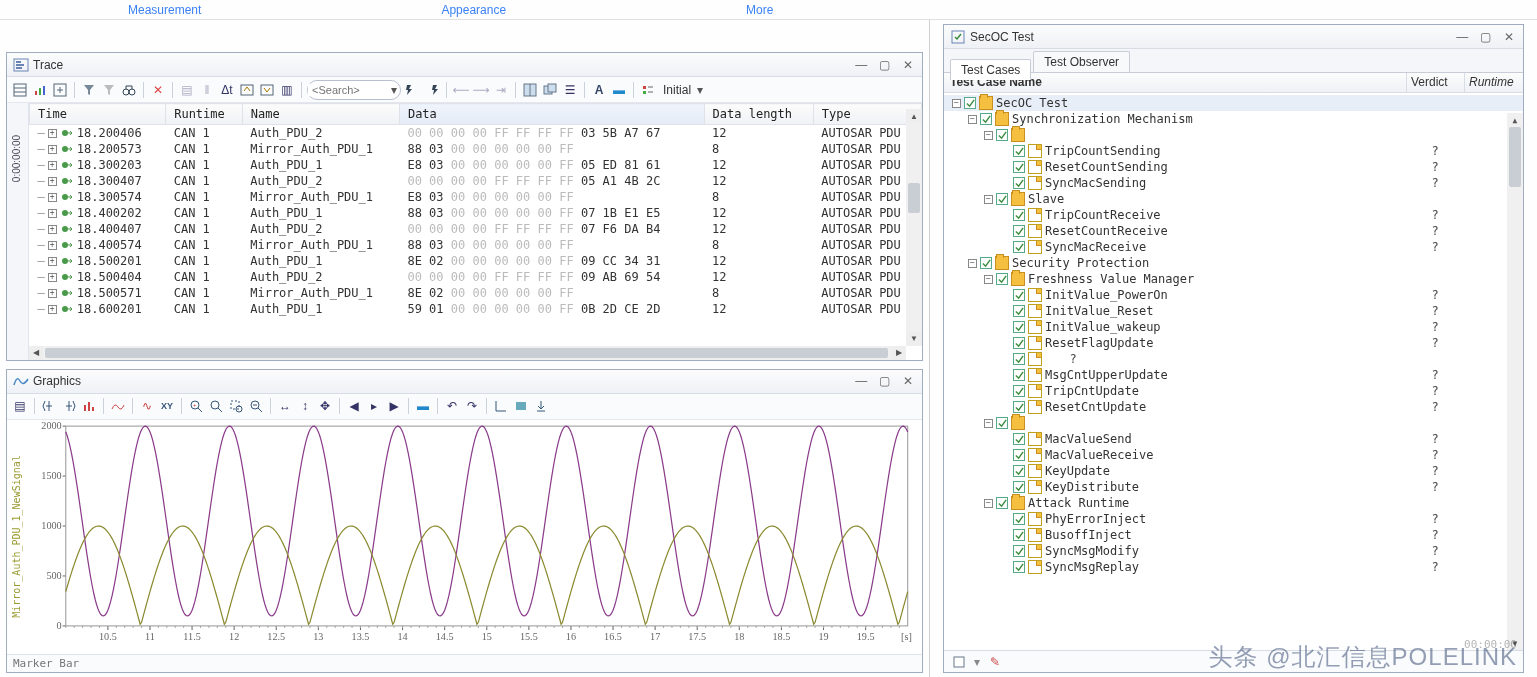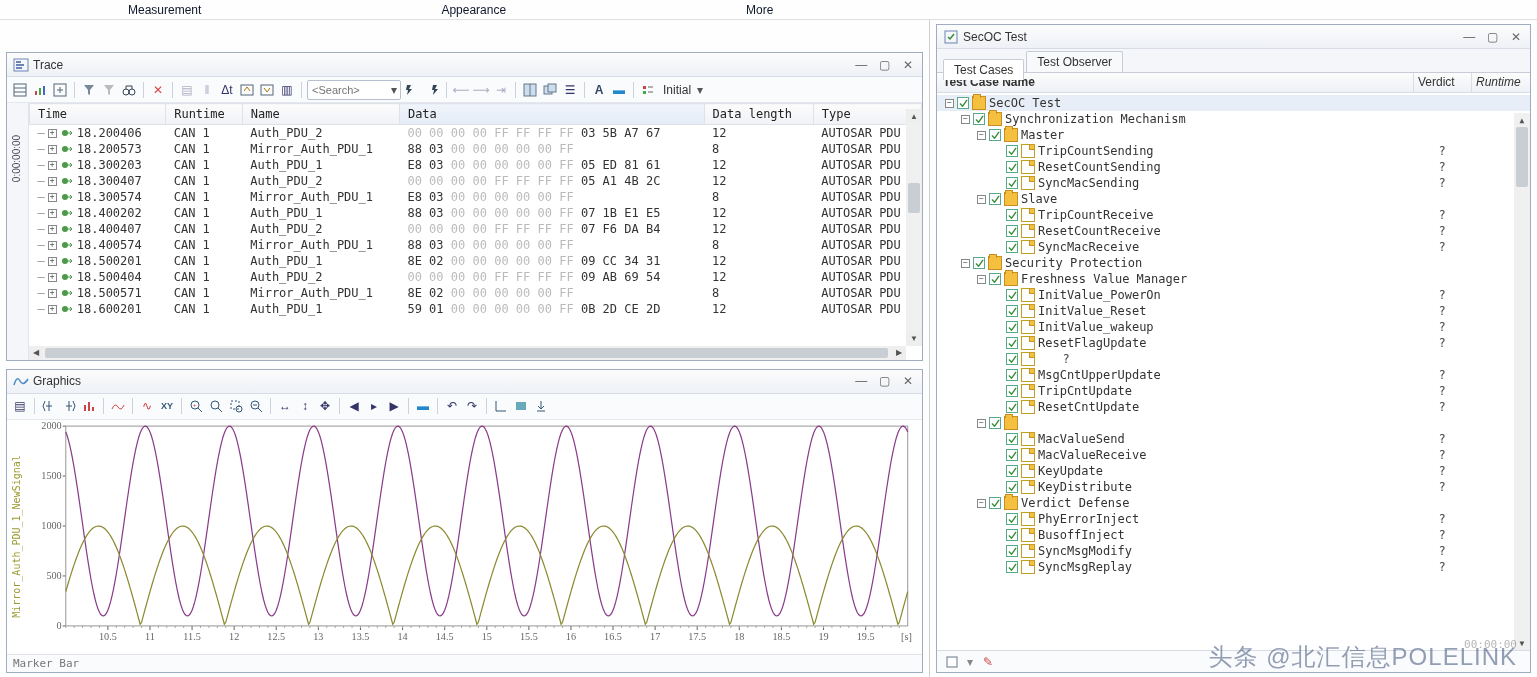--- a/index.html
+++ b/index.html
@@ -4,34 +4,34 @@
 <style>
 * { box-sizing: border-box; }
 body {
   margin: 0; padding: 0;
   font-family: "Segoe UI", "Microsoft YaHei", Tahoma, sans-serif;
   font-size: 12px; color: #333;
   background: #fefefe; width: 1537px; height: 677px;
   overflow: hidden;
 }
 .tools-row { height: 20px; display: flex; border-bottom: 1px solid #e0e0e0; padding: 0 8px; align-items: center; }
-.tools-row .tab-lbl { margin: 0 120px; color: #0f172a; }
+.tools-row .tab-lbl { margin: 0 120px; color: #3b82f6; }
 .workspace { display: flex; height: 657px; }
 .left-col { width: 930px; display: flex; flex-direction: column; border-right: 1px solid #d0d0d0; }
 .right-col { flex: 1; display: flex; flex-direction: column; }
 .panel { border: 1px solid #a0acc0; margin: 4px 6px; display: flex; flex-direction: column; background: #fff; }
 .panel-title { height: 24px; display: flex; align-items: center; padding: 0 6px; background: linear-gradient(#fcfcfc,#eef1f6); border-bottom: 1px solid #d8dde5; }
 .panel-title .icon-slot { width: 16px; height: 16px; margin-right: 4px; display: inline-block; }
 .panel-title .title-text { font-weight: 400; color: #333; flex: 1; }
 .panel-title .win-btns span { display: inline-block; width: 16px; text-align: center; color: #666; margin-left: 4px; }
 .toolbar { height: 26px; display: flex; align-items: center; padding: 2px 4px; gap: 2px; background: #fafbfd; border-bottom: 1px solid #e4e7ee; }
 .tb-btn { width: 18px; height: 18px; display: inline-flex; align-items: center; justify-content: center; color: #336; border-radius: 2px; }
 .tb-btn svg { width: 14px; height: 14px; }
 .tb-sep { width: 1px; height: 16px; background: #ccd2dc; margin: 0 3px; }
-.search-box { display: inline-flex; align-items: center; border: 1px solid #b8c0d0; border-radius: 2px; background: #fff; height: 20px; }
+.search-box { display: inline-flex; align-items: center; border: 1px solid #b8c0d0; border-radius: 10px; background: #fff; height: 20px; }
 .search-box input { border: none; outline: none; width: 80px; padding: 0 4px; font-size: 11px; color: #999; }
 .search-box .dd { padding: 0 3px; color: #555; }
 .tb-txt { padding: 0 4px; color: #333; }
 .trace-body { flex: 1; display: flex; overflow: hidden; position: relative; }
 .gutter { width: 22px; background: #f4f6fa; border-right: 1px solid #e0e4ec; position: relative; }
 .gutter-txt { transform: rotate(-90deg); transform-origin: center; position: absolute; top: 50px; left: -14px; font-size: 10px; color: #445; white-space: nowrap; }
 .trace-table { flex: 1; overflow: auto; }
 table.trace { width: 100%; border-collapse: collapse; font-family: "Consolas","SimSun","NSimSun",monospace; font-size: 12px; }
 table.trace th { text-align: left; padding: 3px 8px; background: linear-gradient(#fcfcfc,#f0f2f6); border: 1px solid #dfe2e8; font-weight: 400; color: #222; position: sticky; top: 0; }
 table.trace th.sel { background: linear-gradient(#f0f4fb,#e4ecf7); }
@@ -645,21 +645,21 @@
               <path d="M40 11.644400433909055 L41.376666666666736 15.460435638068219 L42.75333333333332 20.19284341208035 L44.13000000000006 25.789774506054385 L45.506666666666646 32.18990777169037 L46.88333333333338 39.32312200961741 L48.25999999999997 47.11126423192218 L49.636666666666706 55.469005922645266 L51.01333333333329 64.30477791485143 L52.39000000000003 73.52177364159175 L53.766666666666616 83.01900976890177 L55.14333333333335 92.69243259034826 L56.51999999999994 102.43605806120357 L57.896666666666675 112.14313298182633 L59.27333333333327 121.7073046080481 L60.650000000000006 131.02378587410251 L62.026666666666735 139.99050346163853 L63.40333333333332 148.50921613635995 L64.78000000000006 156.4865910995491 L66.15666666666664 163.83522656173454 L67.53333333333339 170.47460933499332 L68.90999999999997 176.33199695228 L70.2866666666667 181.3432146491237 L71.6633333333333 185.45335847577203 L73.04000000000002 188.61739683635818 L74.41666666666663 190.8006638644853 L75.79333333333335 191.97923922971574 L77.16999999999994 192.14021021371502 L78.54666666666668 191.28181318469709 L79.92333333333326 189.41345292014321 L81.30000000000001 186.55559956609096 L82.67666666666659 182.73956436193222 L84.05333333333333 178.0071565879196 L85.43000000000006 172.4102254939456 L86.80666666666664 166.01009222830965 L88.18333333333338 158.87687799038264 L89.55999999999997 151.0887357680778 L90.93666666666671 142.73099407735475 L92.31333333333329 133.8952220851486 L93.69000000000003 124.67822635840827 L95.06666666666662 115.18099023109829 L96.44333333333336 105.5075674096518 L97.81999999999994 95.76394193879646 L99.19666666666669 86.05686701817373 L100.57333333333341 76.49269539195095 L101.94999999999999 67.17621412589753 L103.3266666666666 58.20949653836243 L104.70333333333332 49.690783863640064 L106.08000000000006 41.71340890045096 L107.45666666666665 34.36477343826547 L108.83333333333339 27.725390665006728 L110.20999999999997 21.868003047720066 L111.5866666666667 16.856785350876294 L112.9633333333333 12.74664152422801 L114.34000000000003 9.582603163641807 L115.71666666666661 7.399336135514687 L117.09333333333335 6.220760770284244 L118.46999999999994 6.059789786284995 L119.84666666666668 6.9181868153028745 L121.22333333333326 8.786547079856774 L122.60000000000001 11.644400433908999 L123.97666666666659 15.460435638067764 L125.35333333333332 20.19284341208035 L126.73000000000006 25.789774506054357 L128.10666666666665 32.18990777169037 L129.48333333333338 39.32312200961735 L130.85999999999996 47.11126423192209 L132.2366666666667 55.46900592264524 L133.6133333333333 64.30477791485131 L134.99 73.52177364159172 L136.36666666666662 83.0190097689017 L137.74333333333334 92.69243259034819 L139.11999999999995 102.43605806120351 L140.49666666666667 112.14313298182626 L141.87333333333342 121.70730460804913 L143.25 131.0237858741025 L144.62666666666675 139.99050346163853 L146.00333333333333 148.5092161363599 L147.38000000000005 156.48659109954912 L148.75666666666666 163.83522656173452 L150.13333333333338 170.4746093349932 L151.50999999999996 176.33199695227998 L152.8866666666667 181.34321464912364 L154.2633333333333 185.45335847577203 L155.64000000000004 188.61739683635815 L157.01666666666662 190.80066386448533 L158.39333333333337 191.97923922971574 L159.76999999999992 192.14021021371502 L161.14666666666665 191.2818131846971 L162.52333333333343 189.413452920143 L163.89999999999998 186.55559956609102 L165.27666666666659 182.73956436193228 L166.6533333333333 178.00715658791967 L168.03000000000006 172.4102254939456 L169.40666666666664 166.01009222830965 L170.78333333333336 158.8768779903827 L172.15999999999997 151.08873576807784 L173.5366666666667 142.73099407735486 L174.9133333333333 133.8952220851486 L176.29000000000002 124.67822635840837 L177.6666666666666 115.18099023109824 L179.04333333333335 105.50756740965183 L180.41999999999993 95.76394193879658 L181.79666666666668 86.05686701817376 L183.1733333333334 76.4926953919509 L184.54999999999998 67.17621412589756 L185.9266666666666 58.209496538362515 L187.3033333333333 49.690783863640064 L188.68000000000006 41.7134089004509 L190.05666666666664 34.36477343826547 L191.4333333333334 27.725390665006785 L192.80999999999997 21.86800304772001 L194.1866666666667 16.85678535087638 L195.5633333333333 12.74664152422801 L196.94000000000003 9.582603163641863 L198.3166666666666 7.399336135514687 L199.69333333333336 6.220760770284244 L201.06999999999994 6.059789786284995 L202.4466666666667 6.9181868153028745 L203.8233333333334 8.78654707985703 L205.20000000000002 11.644400433908999 L206.5766666666666 15.460435638067736 L207.95333333333332 20.19284341208035 L209.33000000000007 25.789774506054385 L210.70666666666665 32.18990777169034 L212.0833333333334 39.32312200961729 L213.45999999999998 47.11126423192215 L214.8366666666667 55.469005922645124 L216.2133333333333 64.3047779148514 L217.59000000000003 73.52177364159161 L218.96666666666675 83.01900976890272 L220.34333333333336 92.69243259034816 L221.71999999999994 102.43605806120343 L223.09666666666666 112.14313298182624 L224.47333333333341 121.7073046080491 L225.85 131.02378587410243 L227.22666666666657 139.99050346163747 L228.60333333333332 148.5092161363599 L229.98000000000005 156.4865910995491 L231.35666666666663 163.8352265617345 L232.73333333333338 170.4746093349932 L234.10999999999996 176.33199695227998 L235.4866666666667 181.34321464912364 L236.8633333333333 185.453358475772 L238.24000000000004 188.61739683635815 L239.61666666666662 190.8006638644853 L240.99333333333334 191.97923922971574 L242.36999999999995 192.14021021371502 L243.74666666666667 191.2818131846971 L245.12333333333342 189.413452920143 L246.5 186.55559956609096 L247.8766666666666 182.73956436193222 L249.2533333333333 178.00715658791967 L250.63000000000005 172.41022549394552 L252.00666666666666 166.01009222830953 L253.3833333333334 158.87687799038258 L254.75999999999996 151.08873576807787 L256.1366666666667 142.73099407735458 L257.5133333333333 133.89522208514848 L258.89 124.67822635840824 L260.26666666666665 115.18099023109825 L261.6433333333334 105.50756740965151 L263.0199999999999 95.76394193879626 L264.39666666666665 86.0568670181736 L265.7733333333334 76.4926953919509 L267.15 67.17621412589756 L268.5266666666666 58.20949653836226 L269.9033333333333 49.69078386363998 L271.2800000000001 41.71340890045093 L272.65666666666664 34.36477343826553 L274.03333333333325 27.72539066500724 L275.40999999999997 21.868003047719952 L276.78666666666675 16.856785350876294 L278.1633333333333 12.74664152422801 L279.54 9.582603163641778 L280.91666666666674 7.399336135514488 L282.2933333333333 6.220760770284244 L283.66999999999996 6.059789786284995 L285.0466666666667 6.918186815302931 L286.4233333333334 8.786547079857058 L287.79999999999995 11.644400433909055 L289.17666666666673 15.46043563806819 L290.55333333333334 20.19284341208032 L291.93000000000006 25.78977450605447 L293.3066666666666 32.18990777169046 L294.6833333333334 39.32312200961738 L296.05999999999995 47.11126423192212 L297.4366666666667 55.46900592264541 L298.8133333333333 64.30477791485151 L300.19000000000005 73.52177364159175 L301.5666666666666 83.01900976890173 L302.9433333333333 92.69243259034847 L304.31999999999994 102.43605806120371 L305.69666666666666 112.14313298182638 L307.07333333333327 121.70730460804813 L308.45 131.0237858741027 L309.8266666666666 139.99050346163776 L311.2033333333333 148.50921613636 L312.58000000000004 156.48659109954906 L313.95666666666665 163.8352265617345 L315.3333333333332 170.47460933499275 L316.71 176.33199695228006 L318.0866666666667 181.3432146491237 L319.46333333333325 185.453358475772 L320.84000000000003 188.6173968363582 L322.21666666666675 190.8006638644855 L323.59333333333336 191.97923922971574 L324.9699999999999 192.14021021371502 L326.3466666666667 191.28181318469706 L327.7233333333334 189.41345292014293 L329.09999999999997 186.55559956609096 L330.4766666666666 182.73956436193222 L331.85333333333335 178.00715658791967 L333.2300000000001 172.41022549394552 L334.6066666666666 166.01009222830956 L335.9833333333334 158.8768779903826 L337.36 151.08873576807787 L338.7366666666667 142.73099407735458 L340.1133333333333 133.89522208514848 L341.49000000000007 124.67822635840827 L342.8666666666666 115.18099023109828 L344.24333333333334 105.50756740965156 L345.61999999999995 95.7639419387963 L346.99666666666667 86.05686701817362 L348.3733333333334 76.49269539195095 L349.75 67.17621412589759 L351.1266666666666 58.20949653836226 L352.50333333333333 49.69078386363998 L353.88000000000005 41.71340890045093 L355.25666666666666 34.36477343826553 L356.6333333333334 27.725390665006586 L358.00999999999993 21.868003047719952 L359.3866666666667 16.856785350876294 L360.7633333333333 12.74664152422801 L362.14 9.582603163641778 L363.5166666666666 7.399336135514659 L364.8933333333334 6.220760770284244 L366.2699999999999 6.059789786284995 L367.64666666666665 6.918186815302931 L369.0233333333334 8.786547079857058 L370.40000000000003 11.644400433909055 L371.7766666666666 15.460435638067764 L373.1533333333333 20.192843412080293 L374.5300000000001 25.78977450605447 L375.90666666666664 32.18990777169043 L377.28333333333325 39.32312200961661 L378.65999999999997 47.11126423192212 L380.03666666666675 55.46900592264538 L381.4133333333333 64.30477791485151 L382.7899999999999 73.52177364159078 L384.1666666666668 83.0190097689027 L385.54333333333335 92.69243259034845 L386.91999999999996 102.43605806120368 L388.2966666666667 112.14313298182635 L389.6733333333334 121.70730460804906 L391.05 131.0237858741027 L392.4266666666666 139.99050346163773 L393.80333333333334 148.50921613635998 L395.18000000000006 156.48659109954906 L396.5566666666667 163.83522656173446 L397.9333333333334 170.4746093349934 L399.30999999999995 176.33199695228004 L400.6866666666667 181.3432146491237 L402.0633333333333 185.453358475772 L403.44000000000005 188.6173968363582 L404.8166666666666 190.80066386448533 L406.1933333333333 191.97923922971574 L407.56999999999994 192.14021021371502 L408.94666666666666 191.28181318469706 L410.3233333333334 189.41345292014296 L411.7 186.55559956609096 L413.0766666666666 182.73956436193225 L414.4533333333333 178.0071565879197 L415.83000000000004 172.41022549394555 L417.20666666666665 166.0100922283096 L418.5833333333332 158.87687799038338 L419.9600000000001 151.0887357680768 L421.3366666666667 142.7309940773546 L422.71333333333325 133.89522208514853 L424.09000000000003 124.67822635840828 L425.46666666666675 115.18099023109733 L426.84333333333336 105.50756740965157 L428.2199999999999 95.76394193879631 L429.5966666666667 86.05686701817365 L430.9733333333334 76.49269539195095 L432.34999999999997 67.17621412589762 L433.7266666666666 58.20949653836229 L435.10333333333335 49.69078386364001 L436.4800000000001 41.71340890045096 L437.8566666666666 34.36477343826556 L439.23333333333323 27.72539066500724 L440.61 21.868003047719952 L441.9866666666667 16.856785350876322 L443.3633333333333 12.74664152422801 L444.74000000000007 9.582603163641807 L446.1166666666666 7.399336135514659 L447.49333333333334 6.220760770284244 L448.86999999999995 6.059789786284995 L450.24666666666667 6.918186815302931 L451.6233333333334 8.786547079857058 L453 11.644400433909055 L454.3766666666667 15.46043563806819 L455.75333333333333 20.192843412080293 L457.1300000000001 25.789774506054272 L458.5066666666666 32.18990777169017 L459.8833333333332 39.323122009616355 L461.26 47.11126423192209 L462.6366666666667 55.46900592264535 L464.0133333333333 64.30477791485148 L465.39 73.52177364159203 L466.7666666666668 83.01900976890266 L468.1433333333333 92.6924325903481 L469.5199999999999 102.43605806120334 L470.89666666666653 112.14313298182503 L472.2733333333334 121.70730460804936 L473.65000000000003 131.02378587410269 L475.02666666666664 139.99050346163773 L476.4033333333333 148.50921613635967 L477.78000000000003 156.48659109954903 L479.15666666666664 163.83522656173443 L480.53333333333325 170.47460933499252 L481.91000000000014 176.33199695228078 L483.28666666666675 181.34321464912384 L484.66333333333336 185.45335847577212 L486.04 188.61739683635813 L487.41666666666663 190.80066386448527 L488.79333333333335 191.97923922971574 L490.16999999999996 192.14021021371502 L491.5466666666666 191.28181318469706 L492.9233333333334 189.41345292014304 L494.3 186.55559956609108 L495.67666666666656 182.7395643619321 L497.05333333333334 178.0071565879197 L498.43000000000006 172.41022549394557 L499.8066666666667 166.0100922283096 L501.18333333333334 158.87687799038238 L502.5600000000001 151.08873576807707 L503.9366666666667 142.73099407735492 L505.3133333333333 133.89522208514884 L506.6899999999999 124.67822635840957 L508.06666666666666 115.18099023109833 L509.4433333333333 105.5075674096516 L510.81999999999994 95.76394193879634 L512.1966666666667 86.05686701817336 L513.5733333333335 76.49269539195097 L514.95 67.17621412589764 L516.3266666666666 58.2094965383626 L517.7033333333334 49.690783863640036 L519.08 41.7134089004507 L520.4566666666667 34.3647734382653 L521.8333333333334 27.72539066500684 L523.21 21.86800304772018 L524.5866666666666 16.856785350876322 L525.9633333333333 12.746641524228039 L527.3399999999999 9.582603163642176 L528.7166666666667 7.399336135514574 L530.0933333333334 6.220760770284244 L531.47 6.059789786284995 L532.8466666666667 6.9181868153028745 L534.2233333333334 8.786547079857058 L535.5999999999999 11.644400433909055 L536.9766666666666 15.460435638067764 L538.3533333333335 20.192843412080833 L539.73 25.789774506054243 L541.1066666666667 32.18990777169017 L542.4833333333331 39.32312200961687 L543.8600000000001 47.1112642319232 L545.2366666666667 55.46900592264535 L546.6133333333332 64.30477791485148 L547.9899999999999 73.52177364159073 L549.3666666666668 83.01900976890263 L550.7433333333333 92.69243259034808 L552.1199999999999 102.43605806120331 L553.4966666666668 112.14313298182762 L554.8733333333334 121.70730460804934 L556.25 131.02378587410266 L557.6266666666666 139.9905034616377 L559.0033333333332 148.5092161363591 L560.3800000000001 156.486591099549 L561.7566666666667 163.83522656173443 L563.1333333333332 170.47460933499252 L564.5100000000001 176.33199695228075 L565.8866666666667 181.34321464912384 L567.2633333333333 185.4533584757721 L568.6399999999999 188.61739683635793 L570.0166666666668 190.8006638644855 L571.3933333333333 191.97923922971574 L572.7699999999999 192.14021021371502 L574.1466666666665 191.28181318469726 L575.5233333333334 189.41345292014304 L576.9 186.55559956609088 L578.2766666666666 182.7395643619321 L579.6533333333332 178.00715658792006 L581.03 172.41022549394557 L582.4066666666666 166.01009222830962 L583.7833333333332 158.8768779903834 L585.1600000000001 151.0887357680771 L586.5366666666667 142.73099407735495 L587.9133333333333 133.89522208514887 L589.2899999999998 124.6782263584096 L590.6666666666664 115.180990231099 L592.0433333333333 105.50756740965161 L593.42 95.76394193879635 L594.7966666666669 86.05686701817271 L596.1733333333334 76.49269539195099 L597.5500000000001 67.17621412589764 L598.9266666666665 58.2094965383626 L600.3033333333332 49.6907838636412 L601.6800000000001 41.71340890045076 L603.0566666666666 34.36477343826536 L604.4333333333335 27.725390665006017 L605.8100000000002 21.86800304771944 L607.1866666666667 16.856785350876322 L608.5633333333333 12.746641524228039 L609.9399999999998 9.582603163642176 L611.3166666666665 7.399336135514915 L612.6933333333334 6.220760770284244 L614.0699999999999 6.059789786284995 L615.4466666666668 6.918186815303045 L616.8233333333335 8.786547079857058 L618.1999999999999 11.644400433909027 L619.5766666666666 15.460435638067736 L620.9533333333331 20.192843412079753 L622.33 25.789774506054215 L623.7066666666667 32.18990777169017 L625.0833333333336 39.323122009618345 L626.4600000000002 47.11126423192317 L627.8366666666667 55.46900592264532 L629.2133333333333 64.30477791485146 L630.5899999999999 73.52177364159073 L631.9666666666668 83.01900976890262 L633.3433333333334 92.69243259034806 L634.72 102.43605806120328 L636.0966666666668 112.14313298182759 L637.4733333333334 121.70730460804931 L638.85 131.02378587410266 L640.2266666666666 139.99050346163767 L641.6033333333335 148.50921613636078 L642.9800000000001 156.486591099549 L644.3566666666667 163.83522656173443 L645.7333333333332 170.4746093349925 L647.1100000000001 176.33199695228075 L648.4866666666667 181.3432146491238 L649.8633333333333 185.4533584757721 L651.2399999999999 188.61739683635793 L652.6166666666668 190.8006638644855 L653.9933333333333 191.97923922971574 L655.3699999999999 192.14021021371502 L656.7466666666668 191.28181318469697 L658.1233333333334 189.41345292014304 L659.5 186.5555995660911 L660.8766666666666 182.73956436193214 L662.2533333333332 178.00715658792006 L663.6300000000001 172.41022549394557 L665.0066666666667 166.01009222830965 L666.3833333333332 158.87687799038343 L667.7600000000001 151.08873576807713 L669.1366666666667 142.73099407735498 L670.5133333333333 133.89522208514887 L671.8899999999999 124.67822635840962 L673.2666666666668 115.18099023109707 L674.6433333333333 105.50756740965164 L676.0199999999999 95.76394193879638 L677.3966666666665 86.05686701817471 L678.7733333333334 76.49269539195102 L680.15 67.17621412589767 L681.5266666666666 58.20949653836266 L682.9033333333332 49.6907838636412 L684.28 41.71340890045076 L685.6566666666666 34.36477343826536 L687.0333333333332 27.725390665007296 L688.4100000000001 21.86800304771947 L689.7866666666667 16.85678535087635 L691.1633333333333 12.746641524228039 L692.5399999999998 9.582603163642176 L693.9166666666664 7.399336135514915 L695.2933333333333 6.220760770284244 L696.67 6.059789786284995 L698.0466666666669 6.918186815303045 L699.4233333333334 8.78654707985703 L700.8000000000001 11.644400433908999 L702.1766666666665 15.460435638067736 L703.5533333333332 20.192843412079725 L704.9300000000001 25.789774506054215 L706.3066666666666 32.189907771690145 L707.6833333333335 39.32312200961832 L709.0600000000002 47.111264231923116 L710.4366666666667 55.469005922645295 L711.8133333333333 64.30477791485143 L713.1899999999998 73.5217736415907 L714.5666666666665 83.01900976890066 L715.9433333333334 92.69243259034803 L717.3199999999999 102.43605806120327 L718.6966666666668 112.14313298182758 L720.0733333333335 121.7073046080493 L721.4499999999999 131.02378587410263 L722.8266666666666 139.99050346163764 L724.2033333333331 148.50921613635907 L725.5799999999998 156.4865910995474 L726.9566666666667 163.8352265617344 L728.3333333333336 170.47460933499377 L729.7100000000002 176.33199695228072 L731.0866666666667 181.3432146491238 L732.4633333333333 185.4533584757721 L733.8399999999999 188.61739683635793 L735.2166666666665 190.80066386448513 L736.5933333333334 191.97923922971574 L737.97 192.14021021371502 L739.3466666666668 191.28181318469697 L740.7233333333334 189.41345292014304 L742.1 186.55559956609088 L743.4766666666666 182.73956436193214 L744.8533333333332 178.0071565879201 L746.2300000000001 172.4102254939456 L747.6066666666667 166.01009222830965 L748.9833333333332 158.87687799038346 L750.3600000000001 151.08873576807713 L751.7366666666667 142.73099407735498 L753.1133333333333 133.8952220851489 L754.4899999999999 124.67822635840965 L755.8666666666668 115.1809902310971 L757.2433333333333 105.50756740965166 L758.6199999999999 95.76394193879642 L759.9966666666668 86.05686701817275 L761.3733333333334 76.49269539195103 L762.75 67.1762141258977 L764.1266666666666 58.20949653836266 L765.5033333333332 49.69078386364123 L766.8800000000001 41.71340890045076 L768.2566666666667 34.36477343826539 L769.6333333333332 27.725390665007325 L771.0100000000001 21.86800304771947 L772.3866666666667 16.85678535087638 L773.7633333333333 12.746641524228039 L775.1399999999999 9.582603163642176 L776.5166666666668 7.399336135514574 L777.8933333333333 6.220760770284244 L779.2699999999999 6.059789786284995 L780.6466666666668 6.918186815303045 L782.0233333333334 8.78654707985703 L783.4 11.644400433908999 L784.7766666666666 15.460435638067736 L786.1533333333332 20.192843412079725 L787.53 25.789774506054215 L788.9066666666666 32.189907771690116 L790.2833333333335 39.32312200961832 L791.6600000000001 47.111264231923116 L793.0366666666667 55.469005922645295 L794.4133333333333 64.3047779148514 L795.7899999999998 73.52177364159067 L797.1666666666664 83.01900976890063 L798.5433333333333 92.69243259034802 L799.9200000000002 102.4360580612059 L801.2966666666669 112.14313298182755 L802.6733333333334 121.70730460804927 L804.0500000000001 131.0237858741026 L805.4266666666665 139.99050346163762 L806.8033333333332 148.50921613635904 L808.1800000000001 156.48659109954895 L809.5566666666666 163.83522656173437 L810.9333333333335 170.47460933499374 L812.3100000000002 176.33199695228072 L813.6866666666667 181.3432146491238 L815.0633333333333 185.45335847577206 L816.4399999999998 188.6173968363579 L817.8166666666665 190.80066386448513 L819.1933333333334 191.97923922971574 L820.5699999999999 192.14021021371502 L821.9466666666668 191.281813184697 L823.3233333333335 189.41345292014304 L824.6999999999999 186.5555995660911 L826.0766666666666 182.73956436193214 L827.4533333333331 178.00715658792012 L828.8299999999998 172.41022549394683 L830.2066666666667 166.01009222830965 L831.5833333333336 158.87687799038196 L832.9600000000002 151.08873576807716 L834.3366666666667 142.730994077355 L835.7133333333333 133.89522208514893 L837.0899999999999 124.67822635840966 L838.4666666666665 115.18099023109906 L839.8433333333334 105.50756740965168 L841.22 95.76394193879642 L842.5966666666668 86.0568670181728 L843.9733333333334 76.49269539195106 L845.35 67.17621412589773 L846.7266666666666 58.20949653836266 L848.1033333333332 49.69078386364126 L849.4800000000001 41.71340890045079 L850.8566666666667 34.36477343826539 L852.2333333333332 27.725390665007325 L853.6100000000001 21.868003047719498 L854.9866666666667 16.85678535087638 L856.3633333333333 12.746641524228039 L857.7399999999999 9.582603163642176 L859.1166666666668 7.399336135514574 L860.4933333333333 6.220760770284244 L861.8699999999999 6.059789786284995 L863.2466666666668 6.918186815303045 L864.6233333333334 8.78654707985703 L866 11.644400433908999 " stroke="#8a3b8a" fill="none" stroke-width="1.2"></path>
               <path d="M40 168.39601486936579 L41.376666666666736 163.62409698194608 L42.75333333333332 158.9573647772231 L44.13000000000006 154.40860944378835 L45.506666666666646 149.99029880383162 L46.88333333333338 145.71454313970315 L48.25999999999997 141.59306200047507 L49.636666666666706 137.63715207946848 L51.01333333333329 133.85765625080575 L52.39000000000003 130.26493384984292 L53.766666666666616 126.86883227895477 L55.14333333333335 123.6786600164862 L56.51999999999994 120.70316110286316 L57.896666666666675 117.9504911737829 L59.27333333333327 115.42819510618584 L60.650000000000006 113.14318633827008 L62.026666666666735 111.10172792023977 L63.40333333333332 109.30941534771887 L64.78000000000006 107.77116122488613 L66.15666666666664 106.49118179936985 L67.53333333333339 105.47298540580483 L68.90999999999997 104.71936284973208 L70.2866666666667 104.23237975819396 L71.6633333333333 104.01337091799469 L73.04000000000002 104.06293661714211 L74.41666666666663 104.38094099950013 L75.79333333333335 104.96651243716096 L77.16999999999994 105.81804591951642 L78.54666666666668 106.93320745248096 L79.92333333333326 108.30894045580636 L81.30000000000001 109.94147414095687 L82.67666666666659 111.82633384657713 L84.05333333333333 113.95835330322949 L85.43000000000006 116.33168879377786 L86.80666666666664 118.9398351706109 L88.18333333333338 121.77564368580038 L89.55999999999997 124.83134158532006 L90.93666666666671 128.09855341362706 L92.31333333333329 131.5683239702004 L93.69000000000003 135.23114285512602 L95.06666666666662 139.07697053643895 L96.44333333333336 143.09526586778577 L97.81999999999994 147.27501498097072 L99.19666666666669 151.60476147420619 L100.57333333333341 156.0726378133108 L101.94999999999999 160.66639785979683 L103.3266666666666 165.37345043668572 L104.70333333333332 170.18089384004787 L106.08000000000006 175.07555120167552 L107.45666666666665 180.04400660596338 L108.83333333333339 185.0726418620024 L110.20999999999997 190.1476738300909 L111.5866666666667 195.25519220036662 L112.9633333333333 200.38119761999468 L114.34000000000003 198.48835993557464 L115.71666666666661 193.36754265247 L117.09333333333335 188.27038633491966 L118.46999999999994 183.21086193409207 L119.84666666666668 178.20283725468568 L121.22333333333326 173.26003894424414 L122.60000000000001 168.39601486936579 L123.97666666666659 163.6240969819466 L125.35333333333332 158.9573647772231 L126.73000000000006 154.40860944378835 L128.10666666666665 149.99029880383162 L129.48333333333338 145.71454313970315 L130.85999999999996 141.59306200047507 L132.2366666666667 137.63715207946845 L133.6133333333333 133.85765625080575 L134.99 130.26493384984292 L136.36666666666662 126.86883227895477 L137.74333333333334 123.67866001648623 L139.11999999999995 120.70316110286316 L140.49666666666667 117.95049117378291 L141.87333333333342 115.42819510618558 L143.25 113.1431863382701 L144.62666666666675 111.1017279202398 L146.00333333333333 109.30941534771888 L147.38000000000005 107.77116122488613 L148.75666666666666 106.49118179936987 L150.13333333333338 105.47298540580485 L151.50999999999996 104.71936284973208 L152.8866666666667 104.23237975819396 L154.2633333333333 104.01337091799469 L155.64000000000004 104.06293661714211 L157.01666666666662 104.38094099950013 L158.39333333333337 104.96651243716096 L159.76999999999992 105.81804591951642 L161.14666666666665 106.93320745248094 L162.52333333333343 108.3089404558065 L163.89999999999998 109.94147414095684 L165.27666666666659 111.8263338465771 L166.6533333333333 113.95835330322946 L168.03000000000006 116.33168879377784 L169.40666666666664 118.93983517061089 L170.78333333333336 121.77564368580032 L172.15999999999997 124.83134158532005 L173.5366666666667 128.09855341362703 L174.9133333333333 131.56832397020037 L176.29000000000002 135.23114285512594 L177.6666666666666 139.07697053643895 L179.04333333333335 143.09526586778574 L180.41999999999993 147.27501498097064 L181.79666666666668 151.60476147420616 L183.1733333333334 156.0726378133108 L184.54999999999998 160.66639785979677 L185.9266666666666 165.37345043668563 L187.3033333333333 170.18089384004782 L188.68000000000006 175.0755512016755 L190.05666666666664 180.04400660596332 L191.4333333333334 185.0726418620023 L192.80999999999997 190.14767383009087 L194.1866666666667 195.2551922003665 L195.5633333333333 200.38119761999468 L196.94000000000003 198.48835993557472 L198.3166666666666 193.36754265247004 L199.69333333333336 188.27038633491972 L201.06999999999994 183.21086193409218 L202.4466666666667 178.2028372546857 L203.8233333333334 173.26003894424366 L205.20000000000002 168.3960148693658 L206.5766666666666 163.62409698194668 L207.95333333333332 158.95736477722312 L209.33000000000007 154.40860944378835 L210.70666666666665 149.99029880383165 L212.0833333333334 145.71454313970324 L213.45999999999998 141.5930620004751 L214.8366666666667 137.63715207946854 L216.2133333333333 133.85765625080577 L217.59000000000003 130.26493384984298 L218.96666666666675 126.86883227895444 L220.34333333333336 123.67866001648623 L221.71999999999994 120.70316110286322 L223.09666666666666 117.95049117378292 L224.47333333333341 115.4281951061856 L225.85 113.14318633827011 L227.22666666666657 111.10172792024001 L228.60333333333332 109.30941534771888 L229.98000000000005 107.77116122488613 L231.35666666666663 106.49118179936987 L232.73333333333338 105.47298540580485 L234.10999999999996 104.71936284973208 L235.4866666666667 104.23237975819396 L236.8633333333333 104.01337091799469 L238.24000000000004 104.06293661714211 L239.61666666666662 104.38094099950013 L240.99333333333334 104.96651243716094 L242.36999999999995 105.81804591951641 L243.74666666666667 106.93320745248096 L245.12333333333342 108.3089404558065 L246.5 109.94147414095684 L247.8766666666666 111.8263338465771 L249.2533333333333 113.95835330322949 L250.63000000000005 116.33168879377784 L252.00666666666666 118.93983517061089 L253.3833333333334 121.7756436858003 L254.75999999999996 124.83134158531999 L256.1366666666667 128.0985534136271 L257.5133333333333 131.56832397020037 L258.89 135.23114285512594 L260.26666666666665 139.07697053643886 L261.6433333333334 143.0952658677858 L263.0199999999999 147.2750149809707 L264.39666666666665 151.60476147420613 L265.7733333333334 156.07263781331068 L267.15 160.6663978597967 L268.5266666666666 165.3734504366857 L269.9033333333333 170.18089384004782 L271.2800000000001 175.0755512016754 L272.65666666666664 180.0440066059632 L274.03333333333325 185.07264186200186 L275.40999999999997 190.14767383009087 L276.78666666666675 195.2551922003665 L278.1633333333333 200.38119761999457 L279.54 198.48835993557464 L280.91666666666674 193.36754265246952 L282.2933333333333 188.27038633491975 L283.66999999999996 183.21086193409218 L285.0466666666667 178.20283725468565 L286.4233333333334 173.26003894424366 L287.79999999999995 168.39601486936584 L289.17666666666673 163.6240969819462 L290.55333333333334 158.95736477722323 L291.93000000000006 154.40860944378835 L293.3066666666666 149.99029880383168 L294.6833333333334 145.71454313970324 L296.05999999999995 141.5930620004752 L297.4366666666667 137.63715207946848 L298.8133333333333 133.8576562508058 L300.19000000000005 130.264933849843 L301.5666666666666 126.86883227895484 L302.9433333333333 123.67866001648619 L304.31999999999994 120.70316110286318 L305.69666666666666 117.95049117378294 L307.07333333333327 115.42819510618588 L308.45 113.14318633827008 L309.8266666666666 111.10172792023998 L311.2033333333333 109.30941534771888 L312.58000000000004 107.77116122488617 L313.95666666666665 106.4911817993699 L315.3333333333332 105.47298540580492 L316.71 104.71936284973208 L318.0866666666667 104.23237975819396 L319.46333333333325 104.01337091799469 L320.84000000000003 104.06293661714211 L322.21666666666675 104.38094099950017 L323.59333333333336 104.96651243716094 L324.9699999999999 105.81804591951641 L326.3466666666667 106.93320745248096 L327.7233333333334 108.3089404558065 L329.09999999999997 109.94147414095684 L330.4766666666666 111.8263338465771 L331.85333333333335 113.95835330322942 L333.2300000000001 116.33168879377784 L334.6066666666666 118.93983517061089 L335.9833333333334 121.77564368580029 L337.36 124.83134158531999 L338.7366666666667 128.09855341362706 L340.1133333333333 131.56832397020037 L341.49000000000007 135.23114285512594 L342.8666666666666 139.07697053643886 L344.24333333333334 143.0952658677858 L345.61999999999995 147.2750149809707 L346.99666666666667 151.60476147420613 L348.3733333333334 156.07263781331068 L349.75 160.6663978597967 L351.1266666666666 165.3734504366857 L352.50333333333333 170.1808938400478 L353.88000000000005 175.07555120167538 L355.25666666666666 180.0440066059632 L356.6333333333334 185.07264186200237 L358.00999999999993 190.14767383009087 L359.3866666666667 195.25519220036648 L360.7633333333333 200.38119761999457 L362.14 198.48835993557466 L363.5166666666666 193.36754265247004 L364.8933333333334 188.27038633491975 L366.2699999999999 183.2108619340922 L367.64666666666665 178.20283725468565 L369.0233333333334 173.2600389442437 L370.40000000000003 168.39601486936584 L371.7766666666666 163.6240969819467 L373.1533333333333 158.95736477722323 L374.5300000000001 154.40860944378835 L375.90666666666664 149.99029880383168 L377.28333333333325 145.71454313970366 L378.65999999999997 141.5930620004752 L380.03666666666675 137.63715207946848 L381.4133333333333 133.8576562508058 L382.7899999999999 130.26493384984337 L384.1666666666668 126.86883227895451 L385.54333333333335 123.6786600164862 L386.91999999999996 120.70316110286319 L388.2966666666667 117.95049117378294 L389.6733333333334 115.42819510618564 L391.05 113.14318633827008 L392.4266666666666 111.10172792024 L393.80333333333334 109.30941534771888 L395.18000000000006 107.77116122488617 L396.5566666666667 106.4911817993699 L397.9333333333334 105.47298540580483 L399.30999999999995 104.71936284973208 L400.6866666666667 104.23237975819396 L402.0633333333333 104.01337091799469 L403.44000000000005 104.06293661714211 L404.8166666666666 104.38094099950011 L406.1933333333333 104.96651243716094 L407.56999999999994 105.81804591951641 L408.94666666666666 106.93320745248096 L410.3233333333334 108.3089404558065 L411.7 109.94147414095684 L413.0766666666666 111.8263338465771 L414.4533333333333 113.9583533032294 L415.83000000000004 116.33168879377784 L417.20666666666665 118.93983517061089 L418.5833333333332 121.77564368579999 L419.9600000000001 124.83134158532042 L421.3366666666667 128.09855341362706 L422.71333333333325 131.56832397020037 L424.09000000000003 135.23114285512594 L425.46666666666675 139.07697053643926 L426.84333333333336 143.09526586778577 L428.2199999999999 147.2750149809707 L429.5966666666667 151.6047614742061 L430.9733333333334 156.07263781331068 L432.34999999999997 160.6663978597967 L433.7266666666666 165.37345043668566 L435.10333333333335 170.1808938400478 L436.4800000000001 175.07555120167538 L437.8566666666666 180.0440066059632 L439.23333333333323 185.07264186200183 L440.61 190.14767383009084 L441.9866666666667 195.25519220036648 L443.3633333333333 200.38119761999454 L444.74000000000007 198.48835993557466 L446.1166666666666 193.36754265247006 L447.49333333333334 188.27038633491975 L448.86999999999995 183.2108619340922 L450.24666666666667 178.20283725468568 L451.6233333333334 173.26003894424355 L453 168.3960148693657 L454.3766666666667 163.62409698194622 L455.75333333333333 158.95736477722323 L457.1300000000001 154.40860944378838 L458.5066666666666 149.9902988038317 L459.8833333333332 145.7145431397037 L461.26 141.59306200047507 L462.6366666666667 137.63715207946836 L464.0133333333333 133.8576562508057 L465.39 130.26493384984278 L466.7666666666668 126.86883227895441 L468.1433333333333 123.6786600164862 L469.5199999999999 120.70316110286319 L470.89666666666653 117.9504911737832 L472.2733333333334 115.42819510618548 L473.65000000000003 113.14318633827001 L475.02666666666664 111.10172792023992 L476.4033333333333 109.30941534771888 L477.78000000000003 107.77116122488613 L479.15666666666664 106.49118179936985 L480.53333333333325 105.47298540580493 L481.91000000000014 104.71936284973198 L483.28666666666675 104.23237975819393 L484.66333333333336 104.01337091799469 L486.04 104.06293661714211 L487.41666666666663 104.38094099950011 L488.79333333333335 104.96651243716096 L490.16999999999996 105.81804591951644 L491.5466666666666 106.933207452481 L492.9233333333334 108.30894045580649 L494.3 109.94147414095684 L495.67666666666656 111.82633384657723 L497.05333333333334 113.95835330322947 L498.43000000000006 116.33168879377791 L499.8066666666667 118.93983517061098 L501.18333333333334 121.77564368580049 L502.5600000000001 124.8313415853204 L503.9366666666667 128.09855341362706 L505.3133333333333 131.56832397020037 L506.6899999999999 135.23114285512554 L508.06666666666666 139.07697053643898 L509.4433333333333 143.0952658677859 L510.81999999999994 147.2750149809708 L512.1966666666667 151.6047614742064 L513.5733333333335 156.07263781331082 L514.95 160.66639785979683 L516.3266666666666 165.37345043668566 L517.7033333333334 170.18089384004793 L519.08 175.0755512016757 L520.4566666666667 180.04400660596352 L521.8333333333334 185.07264186200234 L523.21 190.14767383009084 L524.5866666666666 195.25519220036665 L525.9633333333333 200.3811976199947 L527.3399999999999 198.4883599355752 L528.7166666666667 193.36754265246955 L530.0933333333334 188.27038633491944 L531.47 183.2108619340919 L532.8466666666667 178.20283725468568 L534.2233333333334 173.26003894424355 L535.5999999999999 168.3960148693657 L536.9766666666666 163.62409698194654 L538.3533333333335 158.95736477722264 L539.73 154.40860944378838 L541.1066666666667 149.9902988038317 L542.4833333333331 145.7145431397034 L543.8600000000001 141.59306200047453 L545.2366666666667 137.63715207946836 L546.6133333333332 133.8576562508057 L547.9899999999999 130.26493384984326 L549.3666666666668 126.86883227895443 L550.7433333333333 123.6786600164862 L552.1199999999999 120.70316110286319 L553.4966666666668 117.9504911737825 L554.8733333333334 115.42819510618548 L556.25 113.14318633827001 L557.6266666666666 111.10172792023994 L559.0033333333332 109.30941534771901 L560.3800000000001 107.77116122488613 L561.7566666666667 106.49118179936985 L563.1333333333332 105.47298540580493 L564.5100000000001 104.71936284973198 L565.8866666666667 104.23237975819393 L567.2633333333333 104.01337091799469 L568.6399999999999 104.06293661714211 L570.0166666666668 104.38094099950017 L571.3933333333333 104.96651243716096 L572.7699999999999 105.81804591951644 L574.1466666666665 106.93320745248081 L575.5233333333334 108.30894045580649 L576.9 109.94147414095694 L578.2766666666666 111.82633384657723 L579.6533333333332 113.95835330322932 L581.03 116.3316887937779 L582.4066666666666 118.93983517061098 L583.7833333333332 121.77564368580008 L585.1600000000001 124.8313415853204 L586.5366666666667 128.09855341362703 L587.9133333333333 131.56832397020037 L589.2899999999998 135.23114285512554 L590.6666666666664 139.0769705364387 L592.0433333333333 143.09526586778588 L593.42 147.2750149809708 L594.7966666666669 151.60476147420667 L596.1733333333334 156.0726378133108 L597.5500000000001 160.6663978597968 L598.9266666666665 165.37345043668563 L600.3033333333332 170.18089384004728 L601.6800000000001 175.0755512016757 L603.0566666666666 180.04400660596352 L604.4333333333335 185.07264186200302 L605.8100000000002 190.14767383009152 L607.1866666666667 195.25519220036662 L608.5633333333333 200.3811976199947 L609.9399999999998 198.4883599355752 L611.3166666666665 193.3675426524706 L612.6933333333334 188.27038633491944 L614.0699999999999 183.2108619340919 L615.4466666666668 178.20283725468502 L616.8233333333335 173.26003894424355 L618.1999999999999 168.3960148693657 L619.5766666666666 163.62409698194656 L620.9533333333331 158.95736477722357 L622.33 154.4086094437884 L623.7066666666667 149.9902988038317 L625.0833333333336 145.71454313970258 L626.4600000000002 141.59306200047453 L627.8366666666667 137.63715207946836 L629.2133333333333 133.8576562508057 L630.5899999999999 130.26493384984326 L631.9666666666668 126.86883227895443 L633.3433333333334 123.67866001648622 L634.72 120.70316110286319 L636.0966666666668 117.95049117378251 L637.4733333333334 115.4281951061855 L638.85 113.14318633827003 L640.2266666666666 111.10172792023994 L641.6033333333335 109.30941534771867 L642.9800000000001 107.77116122488613 L644.3566666666667 106.49118179936985 L645.7333333333332 105.47298540580493 L647.1100000000001 104.71936284973198 L648.4866666666667 104.23237975819393 L649.8633333333333 104.01337091799469 L651.2399999999999 104.06293661714211 L652.6166666666668 104.38094099950017 L653.9933333333333 104.96651243716096 L655.3699999999999 105.81804591951642 L656.7466666666668 106.93320745248107 L658.1233333333334 108.30894045580649 L659.5 109.94147414095683 L660.8766666666666 111.82633384657721 L662.2533333333332 113.95835330322932 L663.6300000000001 116.3316887937779 L665.0066666666667 118.93983517061095 L666.3833333333332 121.77564368580008 L667.7600000000001 124.83134158532039 L669.1366666666667 128.09855341362703 L670.5133333333333 131.56832397020034 L671.8899999999999 135.2311428551255 L673.2666666666668 139.0769705364395 L674.6433333333333 143.09526586778588 L676.0199999999999 147.2750149809708 L677.3966666666665 151.6047614742058 L678.7733333333334 156.0726378133108 L680.15 160.6663978597968 L681.5266666666666 165.37345043668563 L682.9033333333332 170.18089384004725 L684.28 175.0755512016757 L685.6566666666666 180.0440066059635 L687.0333333333332 185.07264186200197 L688.4100000000001 190.1476738300915 L689.7866666666667 195.25519220036662 L691.1633333333333 200.38119761999468 L692.5399999999998 198.48835993557523 L693.9166666666664 193.3675426524706 L695.2933333333333 188.27038633491946 L696.67 183.2108619340919 L698.0466666666669 178.20283725468502 L699.4233333333334 173.26003894424358 L700.8000000000001 168.39601486936573 L702.1766666666665 163.6240969819466 L703.5533333333332 158.95736477722357 L704.9300000000001 154.4086094437884 L706.3066666666666 149.99029880383173 L707.6833333333335 145.71454313970258 L709.0600000000002 141.59306200047453 L710.4366666666667 137.6371520794684 L711.8133333333333 133.8576562508057 L713.1899999999998 130.2649338498433 L714.5666666666665 126.86883227895511 L715.9433333333334 123.67866001648623 L717.3199999999999 120.7031611028632 L718.6966666666668 117.95049117378251 L720.0733333333335 115.4281951061855 L721.4499999999999 113.14318633827003 L722.8266666666666 111.10172792023994 L724.2033333333331 109.30941534771902 L725.5799999999998 107.77116122488641 L726.9566666666667 106.49118179936987 L728.3333333333336 105.47298540580476 L729.7100000000002 104.71936284973198 L731.0866666666667 104.23237975819393 L732.4633333333333 104.01337091799469 L733.8399999999999 104.06293661714211 L735.2166666666665 104.38094099950008 L736.5933333333334 104.96651243716096 L737.97 105.81804591951642 L739.3466666666668 106.93320745248107 L740.7233333333334 108.30894045580649 L742.1 109.94147414095693 L743.4766666666666 111.82633384657721 L744.8533333333332 113.9583533032293 L746.2300000000001 116.33168879377789 L747.6066666666667 118.93983517061095 L748.9833333333332 121.77564368580006 L750.3600000000001 124.83134158532037 L751.7366666666667 128.09855341362703 L753.1133333333333 131.5683239702003 L754.4899999999999 135.2311428551255 L755.8666666666668 139.0769705364395 L757.2433333333333 143.09526586778588 L758.6199999999999 147.27501498097078 L759.9966666666668 151.60476147420667 L761.3733333333334 156.0726378133108 L762.75 160.6663978597968 L764.1266666666666 165.37345043668563 L765.5033333333332 170.18089384004725 L766.8800000000001 175.07555120167567 L768.2566666666667 180.0440066059635 L769.6333333333332 185.07264186200197 L771.0100000000001 190.1476738300915 L772.3866666666667 195.2551922003666 L773.7633333333333 200.38119761999468 L775.1399999999999 198.48835993557523 L776.5166666666668 193.36754265246958 L777.8933333333333 188.27038633491946 L779.2699999999999 183.21086193409192 L780.6466666666668 178.20283725468505 L782.0233333333334 173.26003894424358 L783.4 168.39601486936573 L784.7766666666666 163.6240969819466 L786.1533333333332 158.9573647772236 L787.53 154.4086094437884 L788.9066666666666 149.99029880383173 L790.2833333333335 145.71454313970258 L791.6600000000001 141.59306200047456 L793.0366666666667 137.63715207946842 L794.4133333333333 133.8576562508057 L795.7899999999998 130.2649338498433 L797.1666666666664 126.86883227895513 L798.5433333333333 123.67866001648623 L799.9200000000002 120.70316110286244 L801.2966666666669 117.95049117378252 L802.6733333333334 115.42819510618551 L804.0500000000001 113.14318633827004 L805.4266666666665 111.10172792023994 L806.8033333333332 109.30941534771902 L808.1800000000001 107.77116122488613 L809.5566666666666 106.49118179936987 L810.9333333333335 105.47298540580476 L812.3100000000002 104.71936284973198 L813.6866666666667 104.23237975819394 L815.0633333333333 104.01337091799469 L816.4399999999998 104.06293661714211 L817.8166666666665 104.38094099950008 L819.1933333333334 104.96651243716096 L820.5699999999999 105.81804591951642 L821.9466666666668 106.93320745248106 L823.3233333333335 108.30894045580649 L824.6999999999999 109.94147414095681 L826.0766666666666 111.8263338465772 L827.4533333333331 113.9583533032293 L828.8299999999998 116.33168879377737 L830.2066666666667 118.93983517061095 L831.5833333333336 121.77564368580065 L832.9600000000002 124.83134158532037 L834.3366666666667 128.09855341362703 L835.7133333333333 131.5683239702003 L837.0899999999999 135.2311428551255 L838.4666666666665 139.07697053643867 L839.8433333333334 143.09526586778588 L841.22 147.27501498097078 L842.5966666666668 151.60476147420667 L843.9733333333334 156.07263781331076 L845.35 160.66639785979677 L846.7266666666666 165.3734504366856 L848.1033333333332 170.18089384004722 L849.4800000000001 175.07555120167567 L850.8566666666667 180.0440066059635 L852.2333333333332 185.07264186200194 L853.6100000000001 190.14767383009146 L854.9866666666667 195.2551922003666 L856.3633333333333 200.38119761999465 L857.7399999999999 198.48835993557526 L859.1166666666668 193.3675426524696 L860.4933333333333 188.27038633491946 L861.8699999999999 183.21086193409192 L863.2466666666668 178.20283725468505 L864.6233333333334 173.2600389442436 L866 168.39601486936576 " stroke="#8a8a30" fill="none" stroke-width="1.2"></path>
             </svg>
         </div>
         <div class="marker-bar">Marker Bar</div>
       </div>
     </div>
   </div>
 
   <div class="right-col">
-    <div class="panel" style="flex:1;margin:4px 6px">
+    <div class="panel" style="flex:1;margin:4px 13px">
       <div class="panel-title">
         <span class="icon-slot">
           <svg viewBox="0 0 16 16">
               <rect x="2" y="2" width="12" height="12" stroke="#6a85b5" fill="none"></rect>
               <path d="M5 8l2 2 4-5" stroke="#3a8a3a" fill="none" stroke-width="1.5"></path>
             </svg>
         </span>
         <span class="title-text">SecOC Test</span>
         <span class="win-btns">
           <span>—</span>
@@ -705,21 +705,20 @@
           </div>
           <div class="tree-row">
             <span class="ind" style="width: 36px;"></span>
             <span class="tog">−</span>
             <span class="chk">
               <svg viewBox="0 0 10 10">
                 <path d="M1 5l3 3 5-7" stroke="#3a8a3a" fill="none" stroke-width="1.5"></path>
               </svg>
             </span>
             <span class="fico folder"></span>
-            <span class="lbl">Master</span>
             <span class="ver"></span>
             <span class="rt"></span>
           </div>
           <div class="tree-row">
             <span class="ind" style="width: 52px;"></span>
             <span style="width: 13px; display: inline-block;"></span>
             <span class="chk">
               <svg viewBox="0 0 10 10">
                 <path d="M1 5l3 3 5-7" stroke="#3a8a3a" fill="none" stroke-width="1.5"></path>
               </svg>
@@ -1002,21 +1001,21 @@
           </div>
           <div class="tree-row">
             <span class="ind" style="width: 36px;"></span>
             <span class="tog">−</span>
             <span class="chk">
               <svg viewBox="0 0 10 10">
                 <path d="M1 5l3 3 5-7" stroke="#3a8a3a" fill="none" stroke-width="1.5"></path>
               </svg>
             </span>
             <span class="fico folder"></span>
-            <span class="lbl">Verdict Defense</span>
+            <span class="lbl">Attack Runtime</span>
             <span class="ver"></span>
             <span class="rt"></span>
           </div>
           <div class="tree-row">
             <span class="ind" style="width: 52px;"></span>
             <span style="width: 13px; display: inline-block;"></span>
             <span class="chk">
               <svg viewBox="0 0 10 10">
                 <path d="M1 5l3 3 5-7" stroke="#3a8a3a" fill="none" stroke-width="1.5"></path>
               </svg>

